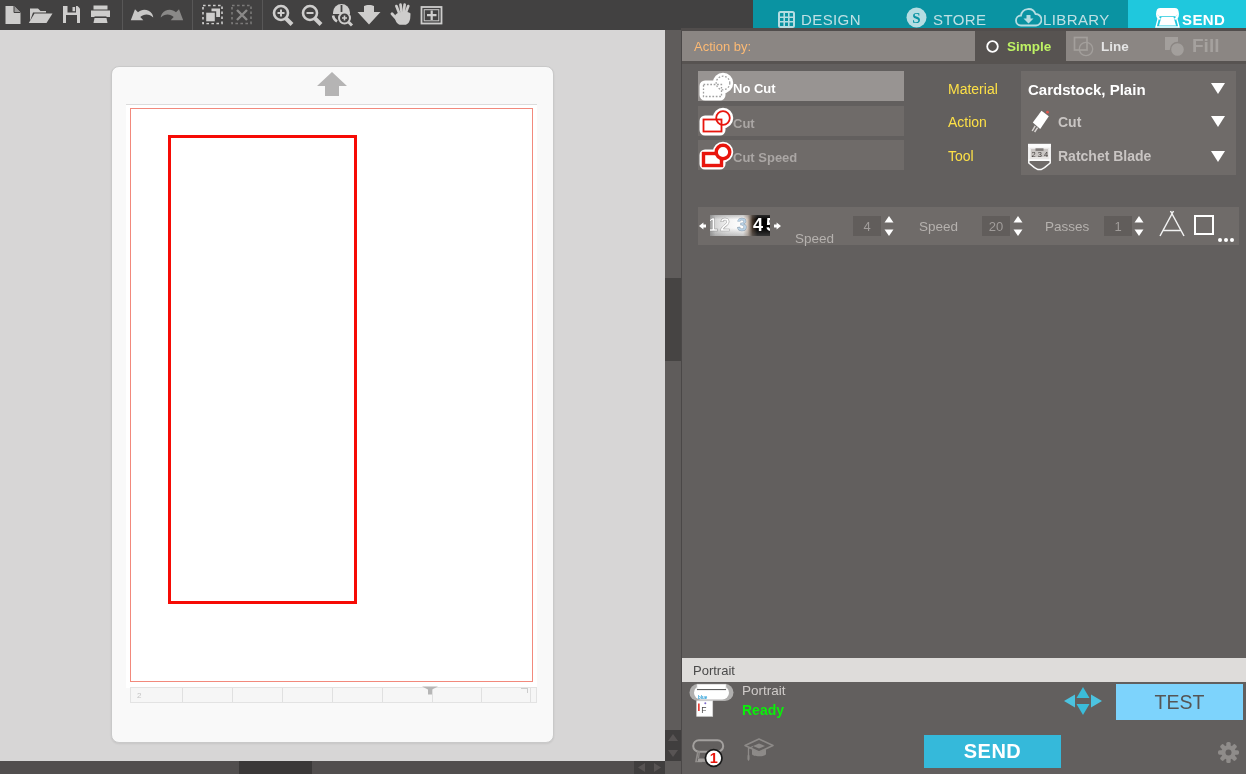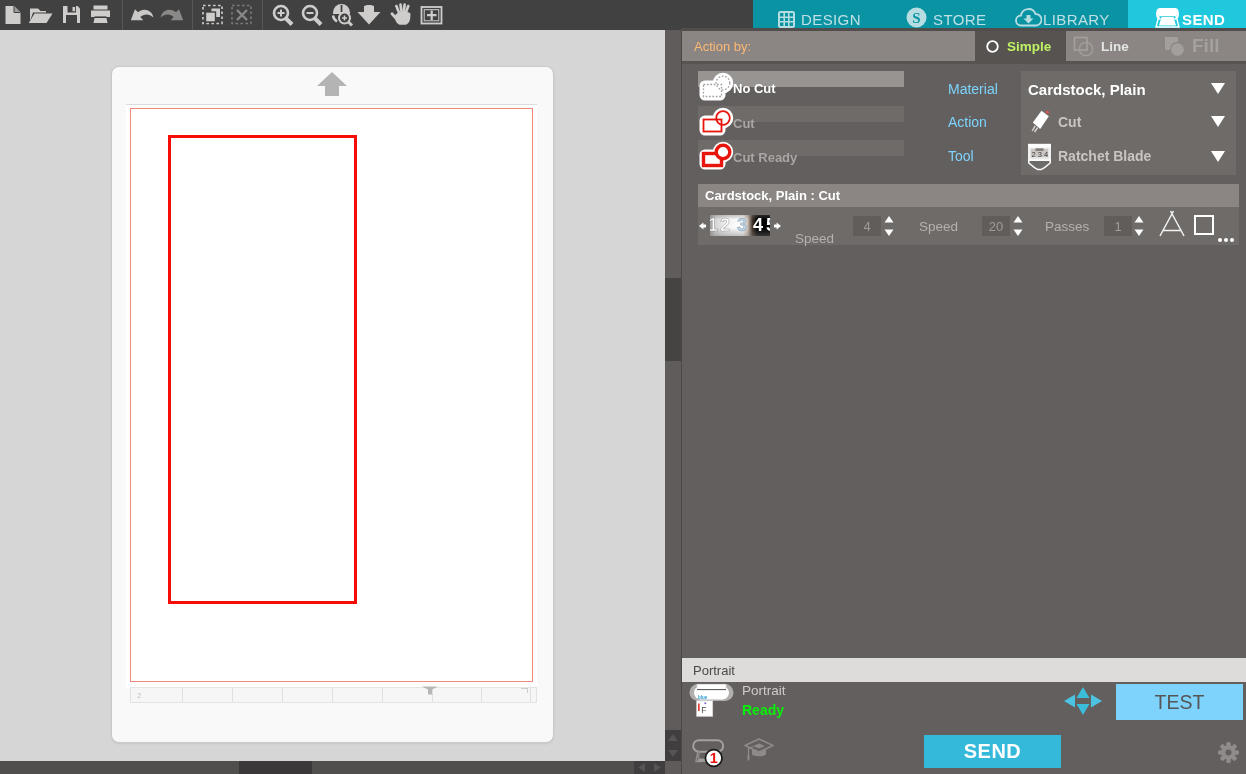--- a/index.html
+++ b/index.html
@@ -31,26 +31,26 @@
   #corner{left:665px;top:761px;width:16px;height:13px;background:#5e5b5a;}
   
   #panel{left:681px;top:28px;width:565px;height:746px;background:#625f5e;border-left:1px solid #4a4747;}
   #abar{left:682px;top:31px;width:564px;height:30px;background:#8b8683;}
   #abar-dark{left:681px;top:28px;width:565px;height:3px;background:#514d4c;}
   #abar-under{left:682px;top:61px;width:564px;height:3px;background:#575351;}
   #actionby{left:694px;top:31px;height:30px;display:flex;align-items:center;color:#fdba74;font-size:13px;}
   #tab-simple{left:975px;top:31px;width:91px;height:30px;background:#575351;display:flex;align-items:center;}
   .ptab{position:absolute;top:31px;height:30px;display:flex;align-items:center;}
   
-  .cutrow{position:absolute;left:698px;width:206px;height:16px;background:#6f6b69;}
+  .cutrow{position:absolute;left:698px;width:206px;height:30px;background:#6f6b69;}
   .cutrow.sel{background:#989492;}
   .cutlabel{position:absolute;left:35px;top:0;height:34px;display:flex;align-items:center;font-weight:bold;font-size:13px;color:#aaa6a4;}
   .cutrow.sel .cutlabel{color:#ffffff;}
   
-  .plabel{position:absolute;left:948px;height:34px;display:flex;align-items:center;color:#7dd3fc;font-size:14px;}
+  .plabel{position:absolute;left:948px;height:34px;display:flex;align-items:center;color:#fde047;font-size:14px;}
   #ddblock{left:1021px;top:71px;width:215px;height:104px;background:#6f6b69;}
   .ddtext{position:absolute;font-weight:bold;color:#ffffff;}
   .ddtri{position:absolute;width:0;height:0;border-left:7px solid transparent;border-right:7px solid transparent;border-top:11px solid #ffffff;}
   
   #matbar{left:698px;top:184px;width:541px;height:23px;background:#8b8683;display:flex;align-items:center;}
   #setrow{left:698px;top:207px;width:541px;height:38px;background:#6f6b69;}
   .slabel{position:absolute;color:#b5b1ae;font-size:13.5px;}
   .vbox{position:absolute;width:28px;height:20px;background:#615d5b;color:#a09c9a;font-size:13px;display:flex;align-items:center;justify-content:center;}
   .spin{position:absolute;width:10px;height:22px;}
   
@@ -231,21 +231,21 @@
     </svg>
     <span class="cutlabel">Cut</span>
   </div>
   <div class="cutrow" style="top:140px;">
     <svg width="36" height="34" viewBox="0 0 36 34" style="position:absolute;left:1px;top:0;">
       <rect x="3" y="12" width="21" height="15" rx="3" fill="#fff" stroke="#fff" stroke-width="5" stroke-linejoin="round"></rect>
       <circle cx="24" cy="12" r="8" fill="#fff" stroke="#fff" stroke-width="4.5"></circle>
       <rect x="4.5" y="13.5" width="18" height="12" fill="#fff" stroke="#e8150d" stroke-width="3.4"></rect>
       <circle cx="24" cy="12" r="6.8" fill="#fff" stroke="#e8150d" stroke-width="3.4"></circle>
     </svg>
-    <span class="cutlabel">Cut Ready</span>
+    <span class="cutlabel">Cut Speed</span>
   </div>
 
   <div class="plabel" style="top:72px;">Material</div>
   <div class="plabel" style="top:105px;">Action</div>
   <div class="plabel" style="top:139px;">Tool</div>
   <div id="ddblock" class="abs"></div>
   <span class="ddtext abs" style="left:1028px;top:81px;font-size:15px;">Cardstock, Plain</span>
   <div class="ddtri abs" style="left:1211px;top:83px;"></div>
   <svg class="abs" style="left:1031px;top:110px;" width="19" height="23" viewBox="0 0 19 23">
     <path d="M10.5,0.8 L17.8,6.2 L9.2,19 L1.8,12.6 Z" fill="#ffffff"></path>
@@ -258,23 +258,20 @@
     <rect x="1" y="0.8" width="23" height="3.2" fill="#fbfbfb"></rect>
     <rect x="1.8" y="4" width="21.4" height="13.2" fill="#e9e7e6" stroke="#fbfbfb" stroke-width="1.4"></rect>
     <rect x="4" y="6" width="17" height="8" fill="#c9c5c3"></rect>
     <rect x="8.5" y="5.3" width="8" height="2.6" fill="#7f7b79"></rect>
     <text x="4.4" y="13.8" font-size="7.5" fill="#403c3a" font-family="Liberation Sans,sans-serif">2 3 4</text>
     <path d="M1.8,17.2 L23.2,17.2 L23.2,20 L17.5,24.6 L14,26.6 L11,26.6 L7.5,24.6 L1.8,20 Z" fill="none" stroke="#fbfbfb" stroke-width="1.5" stroke-linejoin="round"></path>
   </svg>
   <span class="ddtext abs" style="left:1058px;top:148px;font-size:14px;color:#c9c5c3;">Ratchet Blade</span>
   <div class="ddtri abs" style="left:1211px;top:151px;"></div>
 
-  <div id="matbar" class="abs">
-      <span style="margin-left:7px;color:#fff;font-weight:bold;font-size:13px;">Cardstock, Plain : Cut</span>
-    </div>
   <div id="setrow" class="abs"></div>
   <svg class="abs" style="left:699px;top:222px;" width="7" height="8" viewBox="0 0 7 8">
       <path d="M0,4 L4.4,0.4 L4.4,2.6 L7,2.6 L7,5.4 L4.4,5.4 L4.4,7.6 Z" fill="#fff"></path>
     </svg>
   <div class="abs" style="left:710px;top:215px;width:60px;height:21px;background:linear-gradient(180deg, rgba(110,110,110,0.4) 0%, rgba(255,255,255,0) 22%, rgba(255,255,255,0) 62%, rgba(120,120,120,0.45) 100%),linear-gradient(90deg,#9e9e9e 0%,#d5d5d5 9%,#f2f2f2 28%,#ffffff 55%,#cbbdb2 63%,#3f3228 71%,#000000 79%,#000000 100%);overflow:hidden;">
     <svg width="60" height="21" viewBox="0 0 60 21" style="position:absolute;left:0;top:0;">
       <g font-family="Liberation Sans,sans-serif" font-size="18" font-weight="bold">
         <text x="-2" y="16" fill="#fdfdfd" stroke="#8a8a8a" stroke-width="0.5">1</text>
         <text x="10" y="16" fill="#fdfdfd" stroke="#9a9a9a" stroke-width="0.5">2</text>
         <text x="27" y="16" fill="#b9d2e6" stroke="#8a9aaa" stroke-width="0.4">3</text>

